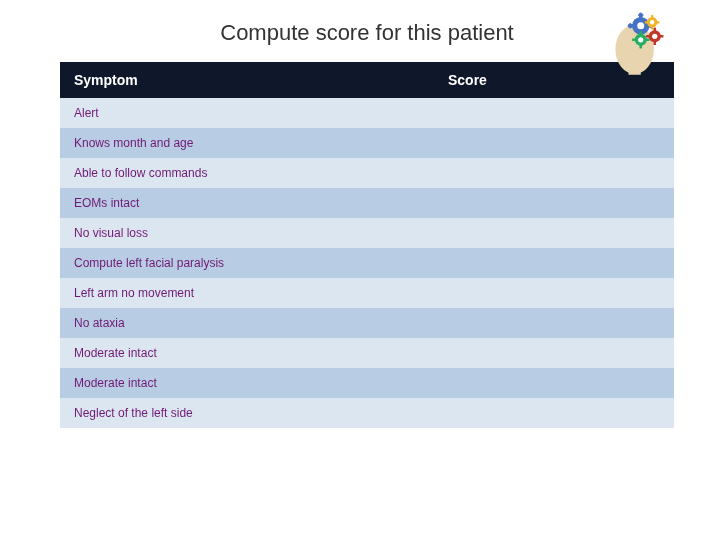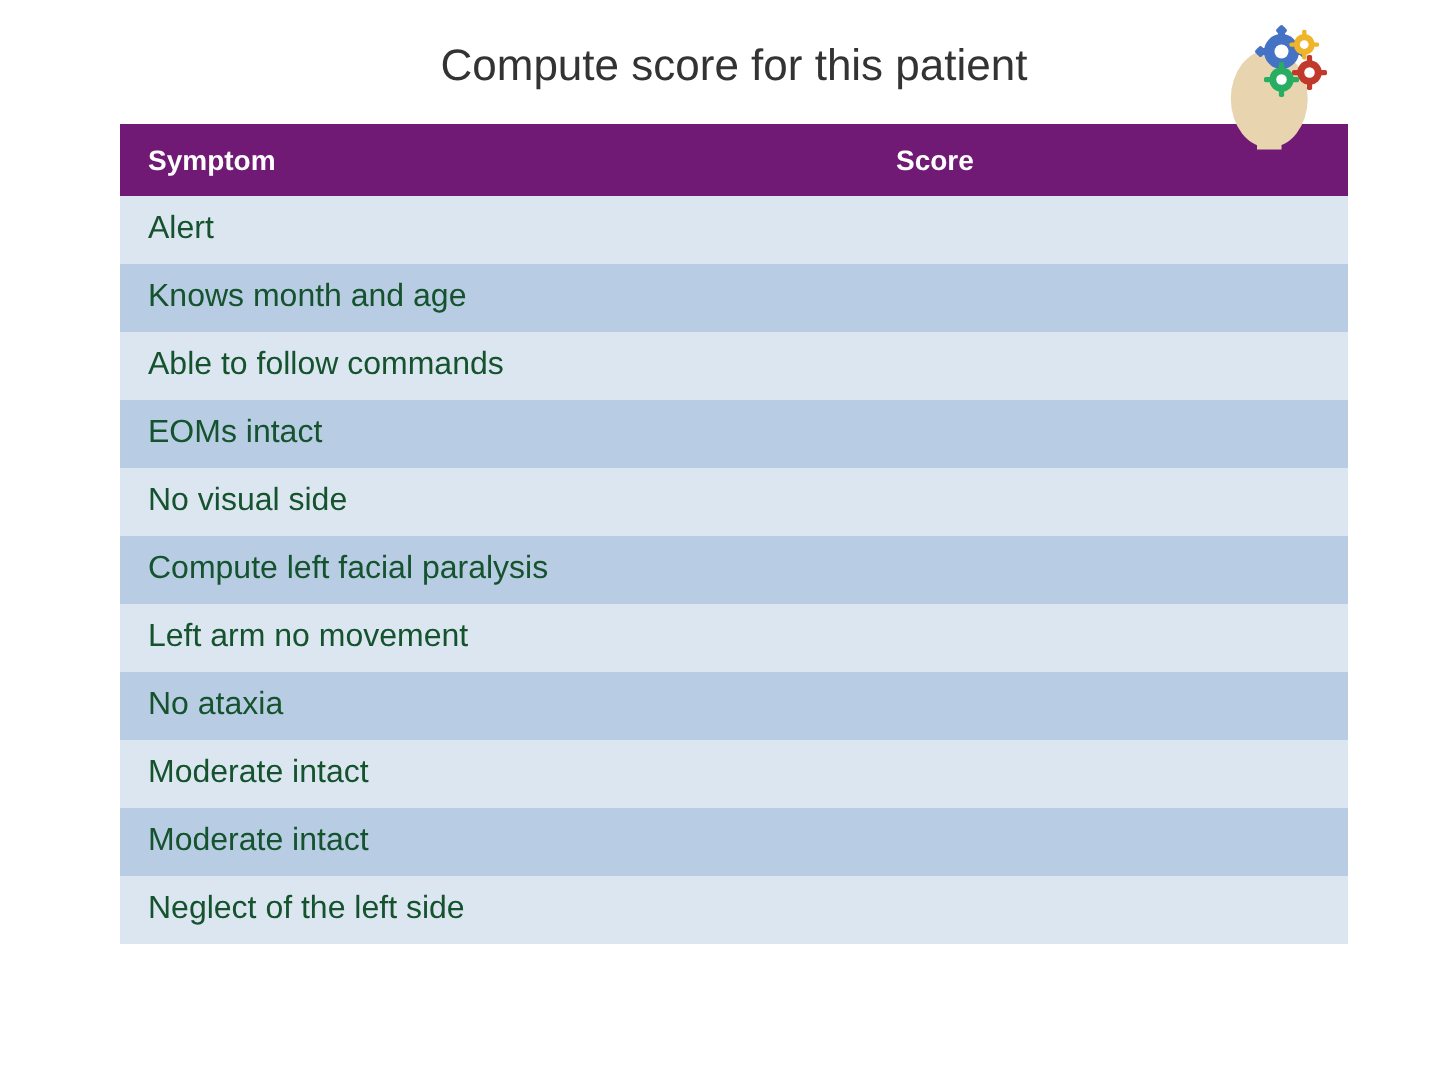--- a/index.html
+++ b/index.html
@@ -48,42 +48,42 @@
     .table-wrapper {
       width: 100%;
     }
 
     table {
       width: 100%;
       border-collapse: collapse;
     }
 
     thead tr {
-      background-color: #701a75;
+      background-color: #0f172a;
     }
 
     thead th {
       color: #ffffff;
       font-size: 14px;
       font-weight: 600;
       padding: 10px 14px;
       text-align: left;
     }
 
     tbody tr:nth-child(odd) {
       background-color: #dce6f1;
     }
 
     tbody tr:nth-child(even) {
       background-color: #b8cce4;
     }
 
     tbody td {
-      font-size: 16px;
-      color: #14532d;
+      font-size: 12px;
+      color: #701a75;
       padding: 8px 14px;
       height: 30px;
     }
 
     tbody td.score-cell {
       width: 240px;
     }
   </style>
 </head>
 <body>
@@ -161,21 +161,21 @@
           </tr>
           <tr>
             <td>Able to follow commands</td>
             <td class="score-cell"></td>
           </tr>
           <tr>
             <td>EOMs intact</td>
             <td class="score-cell"></td>
           </tr>
           <tr>
-            <td>No visual side</td>
+            <td>No visual loss</td>
             <td class="score-cell"></td>
           </tr>
           <tr>
             <td>Compute left facial paralysis</td>
             <td class="score-cell"></td>
           </tr>
           <tr>
             <td>Left arm no movement</td>
             <td class="score-cell"></td>
           </tr>

